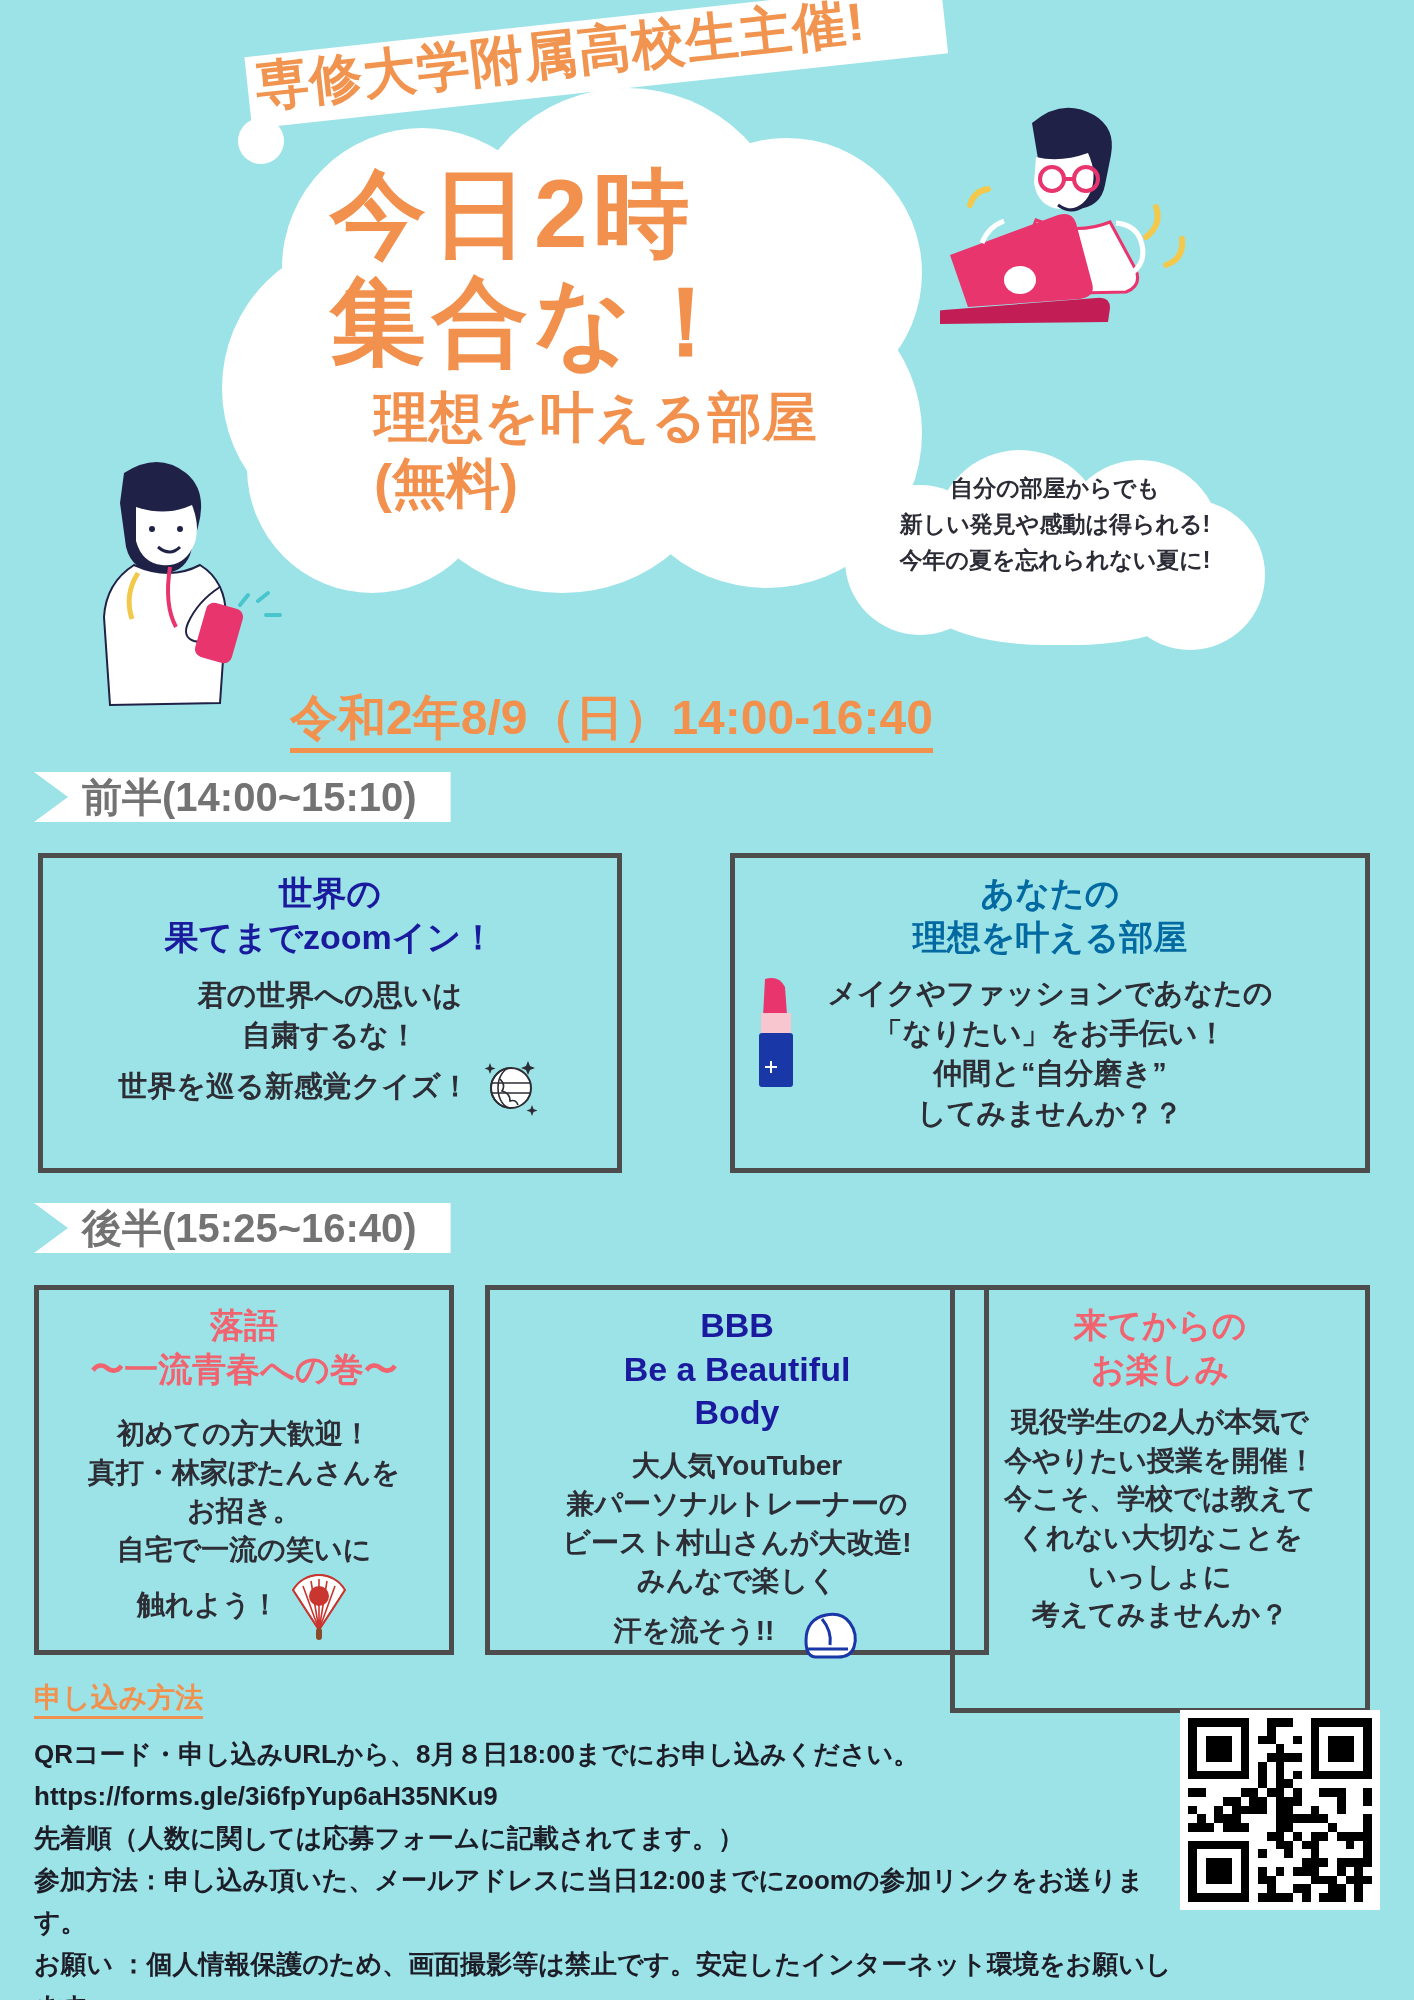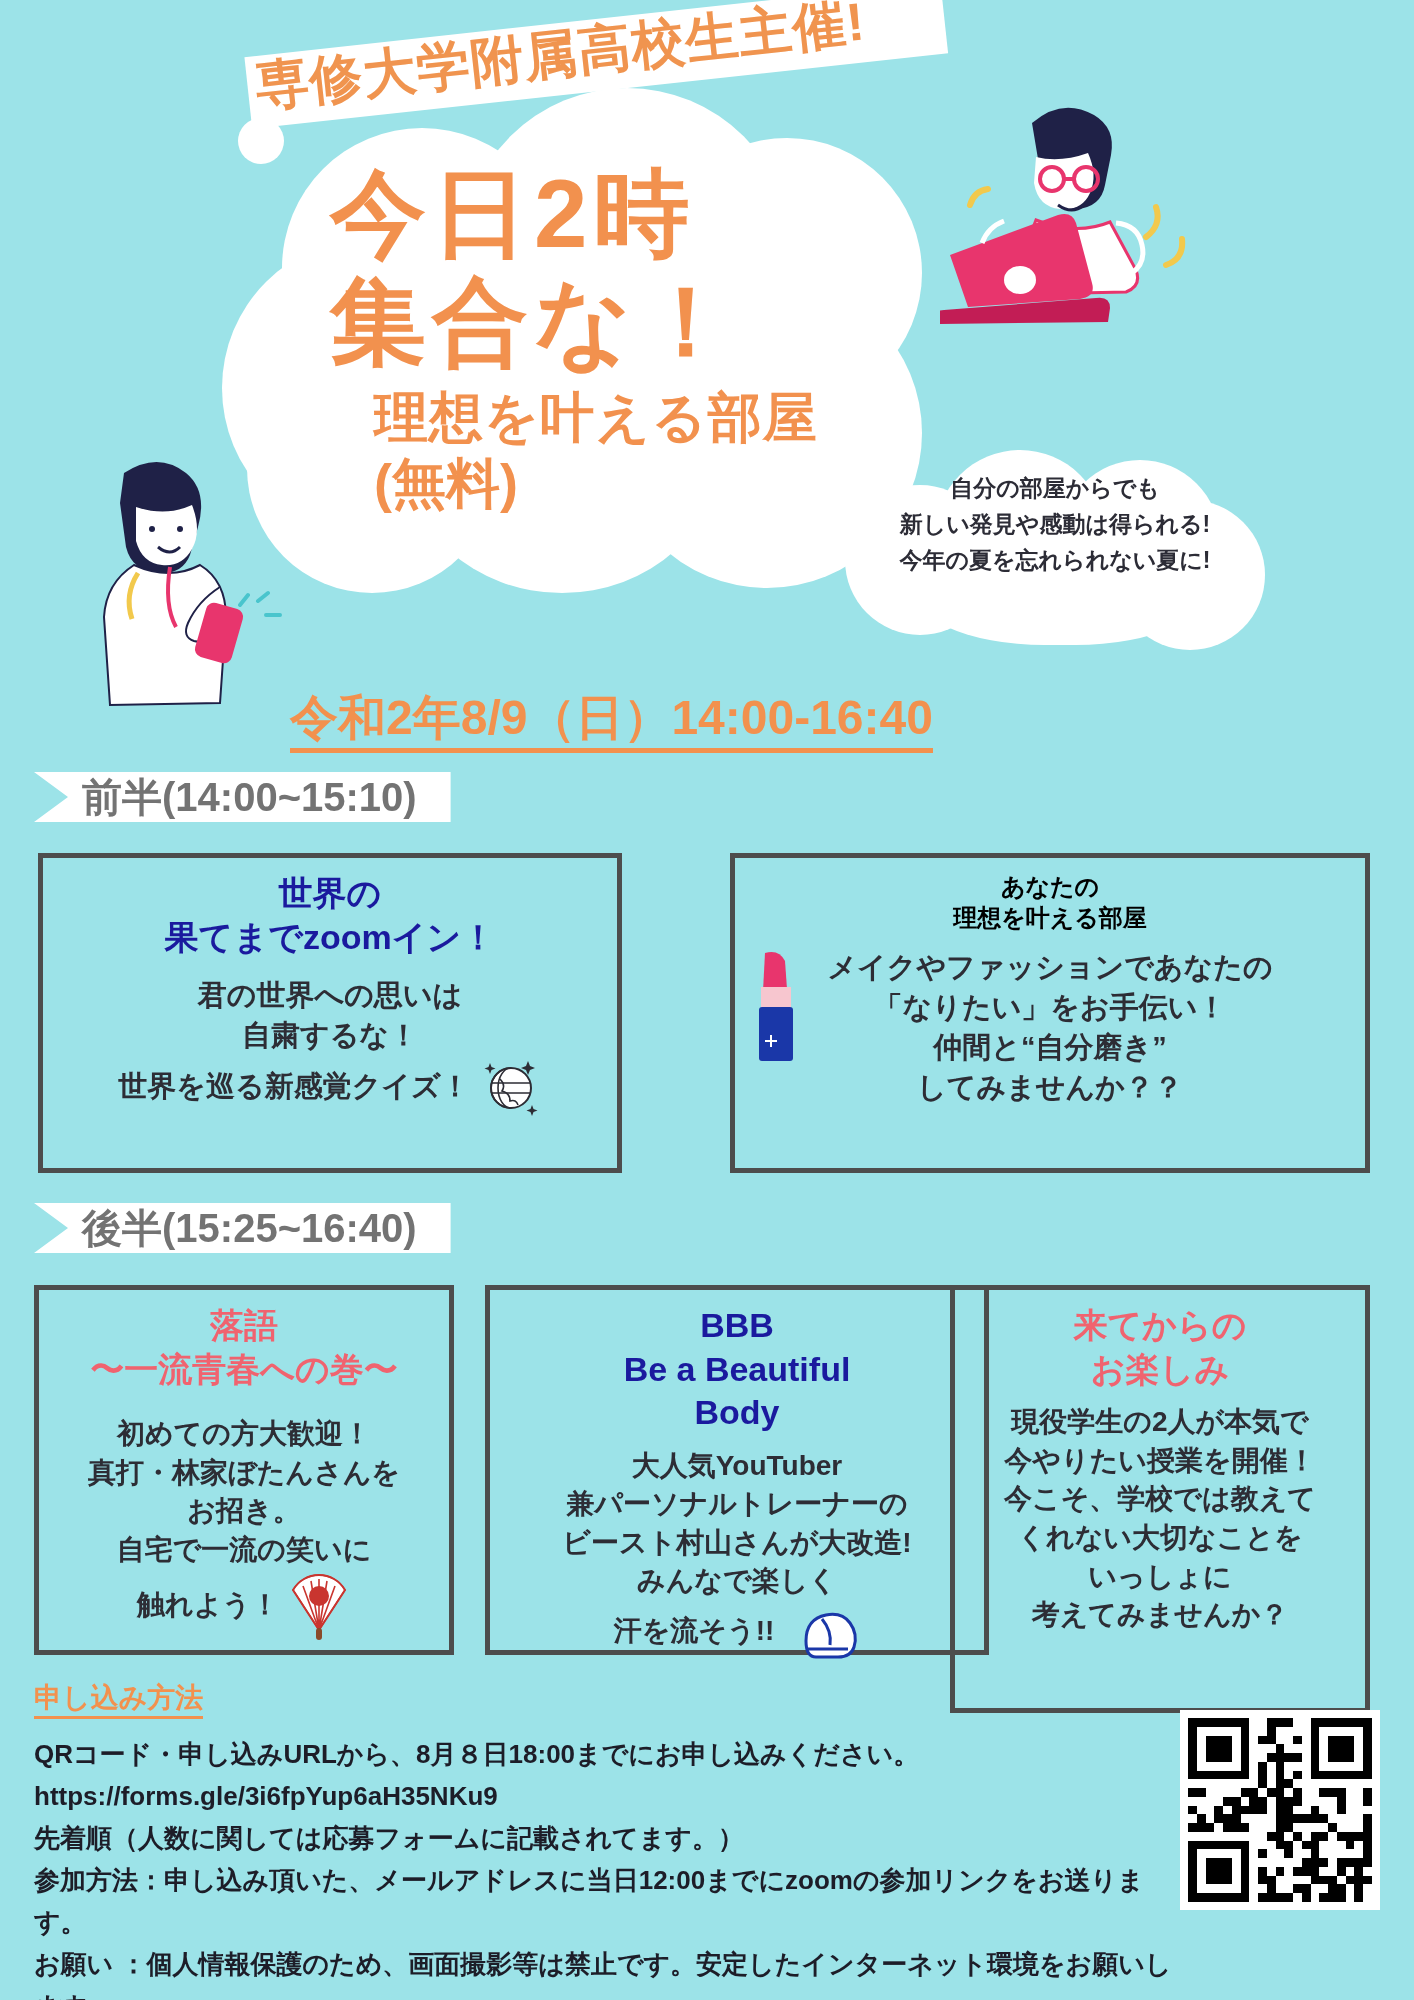--- a/index.html
+++ b/index.html
@@ -94,21 +94,21 @@
   }
   .box .bbody{
     text-align:center;color:#2d2d35;line-height:1.38;font-weight:600;
   }
 
   #box-world{left:38px;top:853px;width:584px;height:320px;}
   #box-world .btitle{color:#1a1a9e;font-size:34px;}
   #box-world .bbody{font-size:29px;margin-top:16px;}
 
   #box-room{left:730px;top:853px;width:640px;height:320px;}
-  #box-room .btitle{color:#000000;font-size:24px;}
+  #box-room .btitle{color:#0369a1;font-size:34px;}
   #box-room .bbody{font-size:29px;margin-top:14px;}
 
   #box-rakugo{left:34px;top:1285px;width:420px;height:370px;}
   #box-rakugo .btitle{color:#f0636f;font-size:34px;}
   #box-rakugo .bbody{font-size:28px;margin-top:24px;}
 
   #box-bbb{left:485px;top:1285px;width:504px;height:370px;}
   #box-bbb .btitle{color:#1a1a9e;font-size:34px;}
   #box-bbb .bbody{font-size:28px;margin-top:12px;}
 

